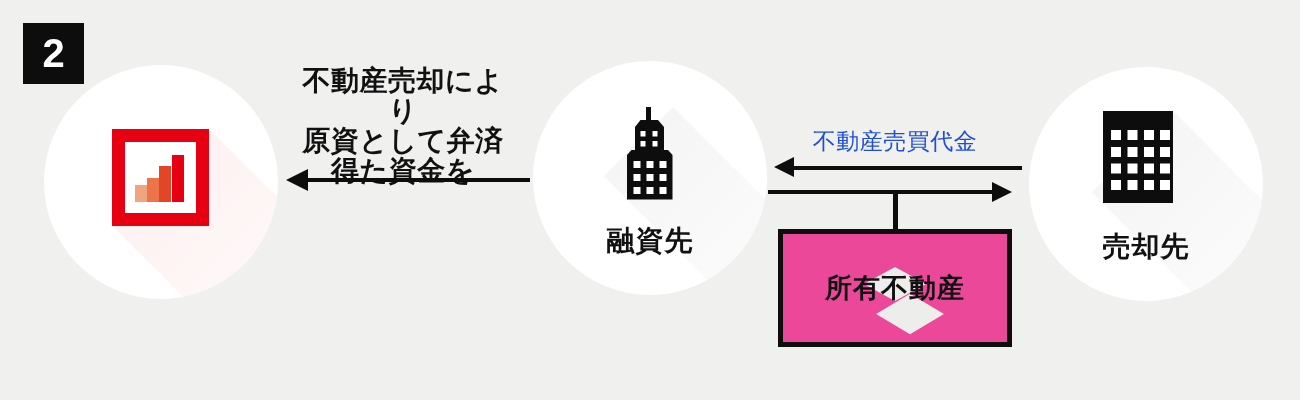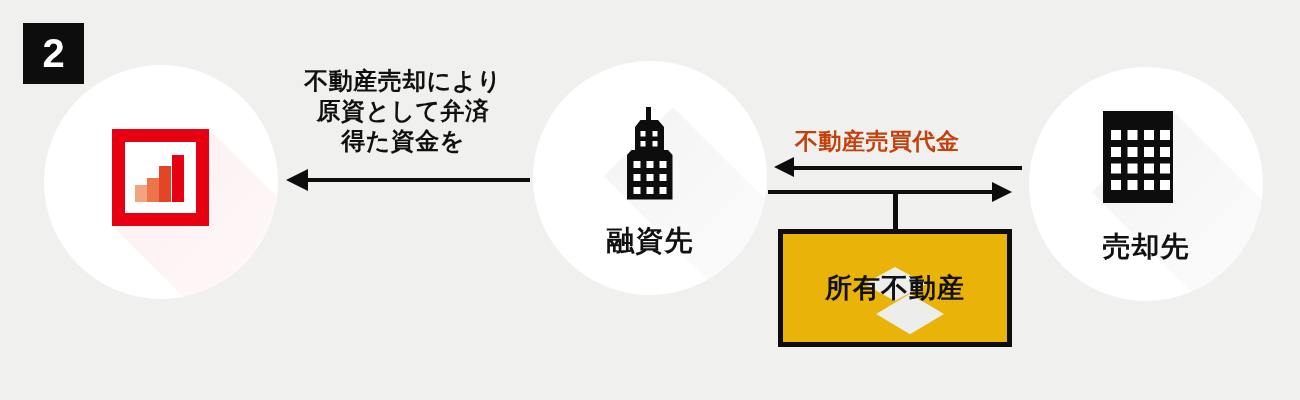--- a/index.html
+++ b/index.html
@@ -64,43 +64,43 @@
   .bldg-right{position:absolute;left:74px;top:44px;}
   
   .node-label{
     position:absolute;left:0;top:161px;width:100%;
     text-align:center;font-size:28px;font-weight:700;
     letter-spacing:1px;color:#111;
   }
   
   .note{
     position:absolute;left:290px;top:66px;width:226px;
-    text-align:center;font-size:24px;font-weight:700;
+    text-align:center;font-size:28px;font-weight:700;
     line-height:30px;letter-spacing:0.5px;color:#111;
   }
   
   .shaft{position:absolute;background:#0d0d0d;height:4px;}
   .head{position:absolute;width:0;height:0;}
   .head.left{border-top:11px solid transparent;border-bottom:11px solid transparent;border-right:22px solid #0d0d0d;}
   .head.right{border-top:11px solid transparent;border-bottom:11px solid transparent;border-left:22px solid #0d0d0d;}
   .shaft.repay{left:306px;top:178px;width:224px;}
   .head.repay{left:286px;top:169px;}
   .payment-label{
     position:absolute;left:795px;top:126px;width:200px;
-    font-size:23px;font-weight:700;letter-spacing:0.5px;color:#c2410c;
+    text-align:center;font-size:23px;font-weight:400;letter-spacing:0.5px;color:#1d4ed8;
   }
   .shaft.pay{left:792px;top:166px;width:230px;}
   .head.pay{left:774px;top:157px;border-top-width:10px;border-bottom-width:10px;border-right-width:20px;}
   .shaft.transfer{left:768px;top:190px;width:224px;}
   .head.transfer{left:992px;top:182px;border-top-width:10px;border-bottom-width:10px;border-left-width:20px;}
   .connector{position:absolute;left:893px;top:192px;width:5px;height:38px;background:#0d0d0d;}
   
   .property-box{
     position:absolute;left:778px;top:229px;width:234px;height:118px;
-    box-sizing:border-box;border:5px solid #0d0d0d;background:#eab308;
+    box-sizing:border-box;border:5px solid #0d0d0d;background:#ec4899;
     overflow:hidden;
   }
   .diamond{
     position:absolute;background:#ededeb;
   }
   .diamond.d1{left:90px;top:28px;width:44px;height:44px;transform:scaleY(0.55) rotate(45deg);}
   .diamond.d2{left:103px;top:56px;width:48px;height:48px;transform:scaleY(0.6) rotate(45deg);}
   .property-label{
     position:absolute;inset:0;display:flex;align-items:center;justify-content:center;
     font-size:27px;font-weight:700;letter-spacing:1px;color:#111;z-index:1;

